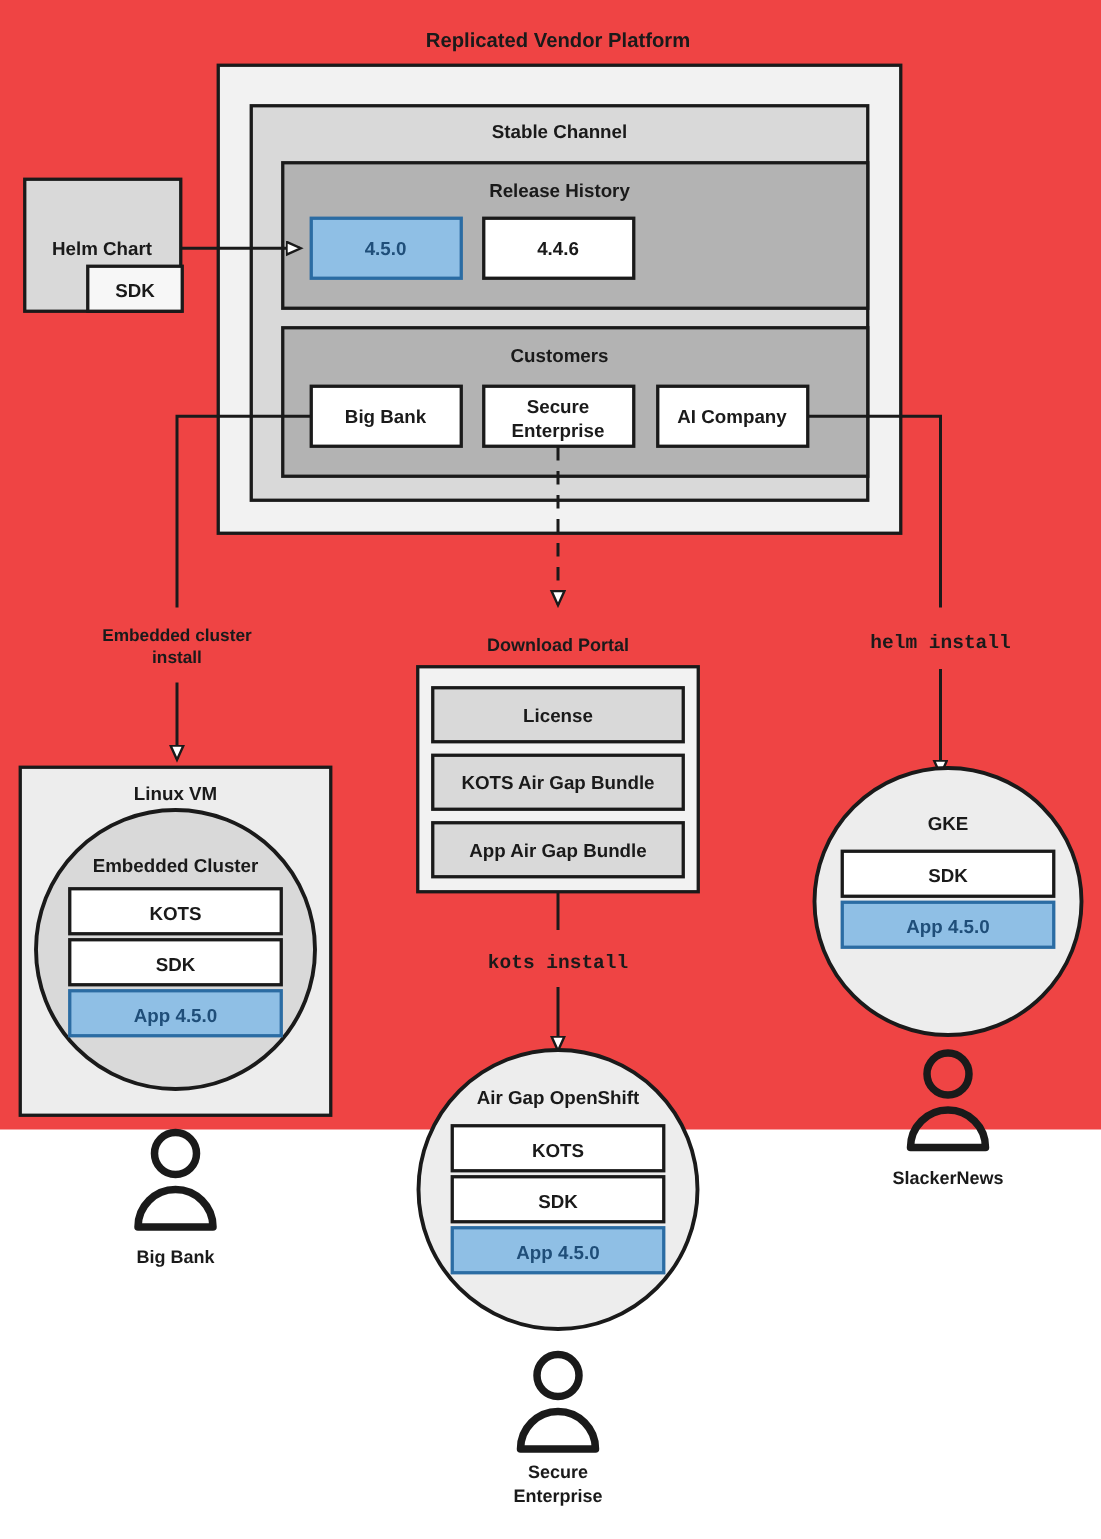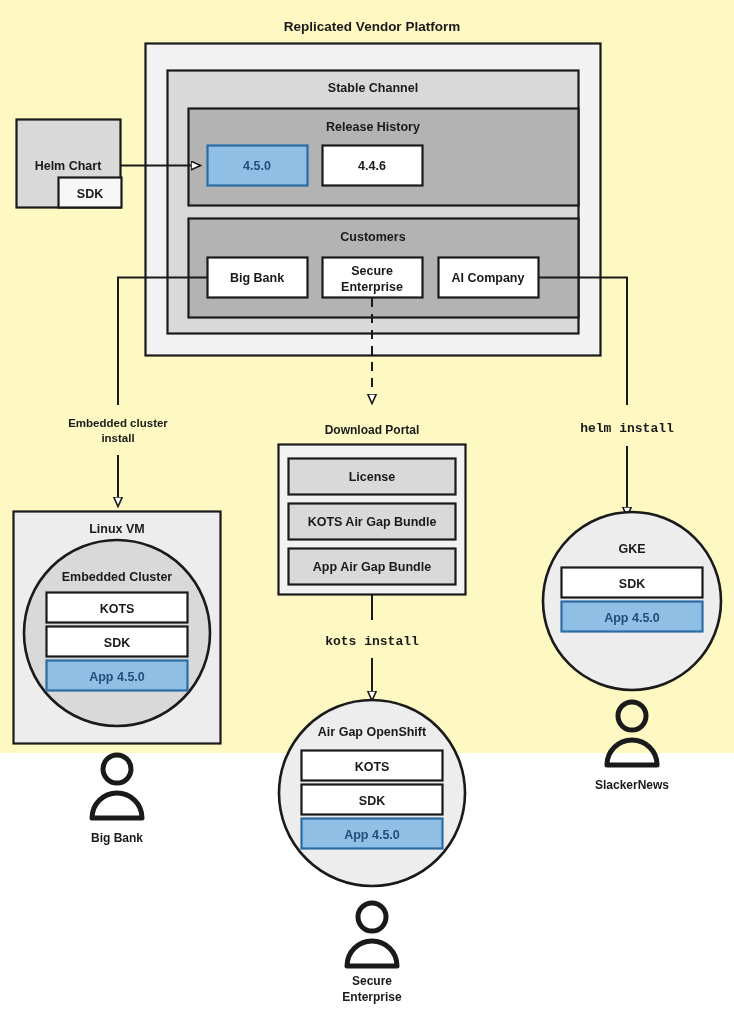--- a/index.html
+++ b/index.html
@@ -1,18 +1,18 @@
 <!DOCTYPE html>
 <html><head>
 <meta charset="utf-8">
 <style>
   html,body{margin:0;padding:0;background:#ffffff;}
   body{width:734px;height:1026px;overflow:hidden;
        font-family:"Liberation Sans",sans-serif;}
-  #stage{position:relative;width:734px;height:753px;background:#fef9c3;}
+  #stage{position:relative;width:734px;height:753px;background:#ef4444;}
   svg{display:block;}
   .lbl{font-family:"Liberation Sans",sans-serif;font-weight:bold;fill:#1a1a1a;}
   .mono{font-family:"Liberation Mono",monospace;font-weight:bold;fill:#1a1a1a;}
   .blue-txt{fill:#1f4e79;}
 </style>
 </head>
 <body>
 
 <div id="stage">
 <svg width="734" height="1026" viewBox="0 0 734 1026" xmlns="http://www.w3.org/2000/svg">

